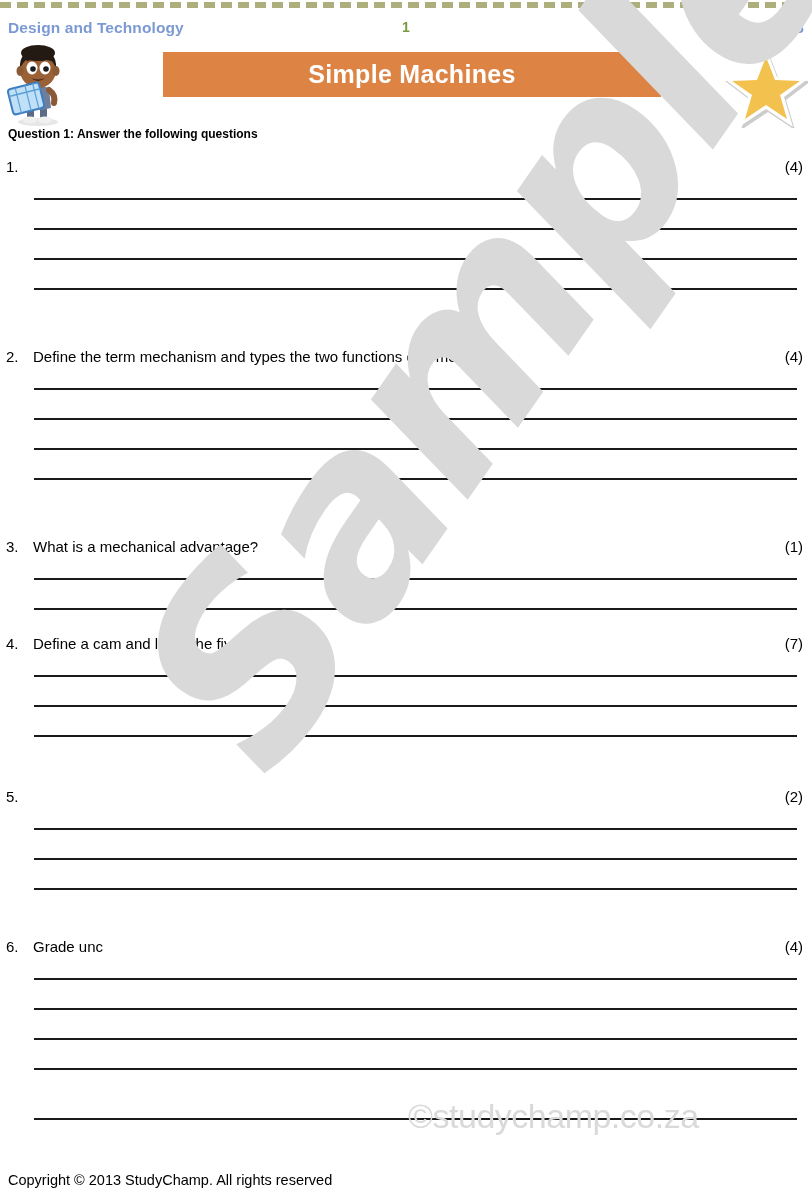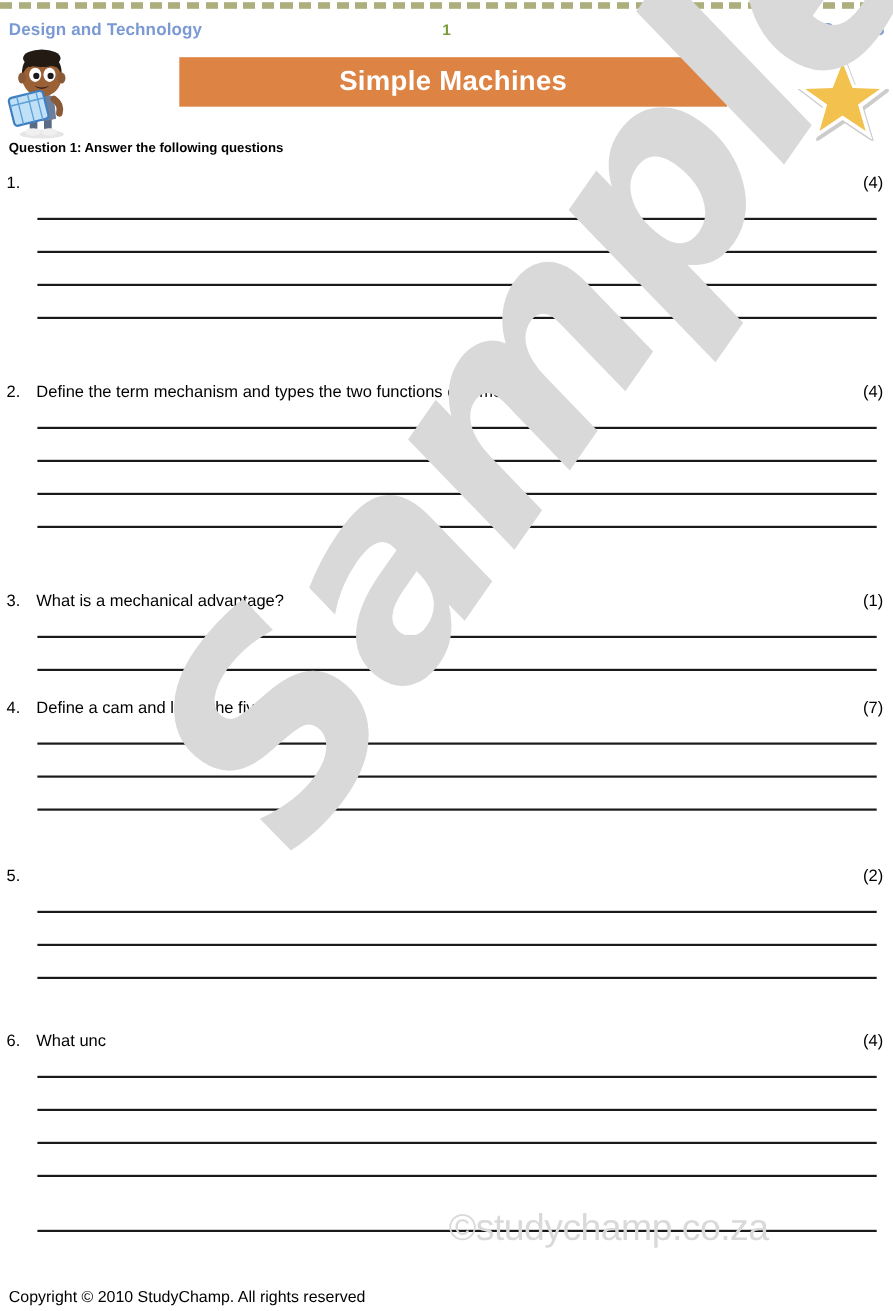--- a/index.html
+++ b/index.html
@@ -359,34 +359,34 @@
     <div class="aline"></div>
     <div class="aspacer"></div>
     <div class="aline"></div>
     <div class="aspacer"></div>
     <div class="aline"></div>
   </div>
 
   <div class="q-block" style="top:938px;">
     <div class="q-row">
       <span class="q-num">6.</span>
-      <span class="q-text">What       unc</span>
+      <span class="q-text">Grade       unc</span>
       <span class="q-marks">(4)</span>
     </div>
   </div>
   <div class="lines" style="top:978px;">
     <div class="aline"></div>
     <div class="aspacer"></div>
     <div class="aline"></div>
     <div class="aspacer"></div>
     <div class="aline"></div>
     <div class="aspacer"></div>
     <div class="aline"></div>
   </div>
 
   <div class="footer-rule"></div>
 
   <div class="wm-sample">Sample</div>
   <div class="wm-url">©studychamp.co.za</div>
 
-  <div class="copyright">Copyright © 2010  StudyChamp. All rights reserved</div>
+  <div class="copyright">Copyright © 2013  StudyChamp. All rights reserved</div>
 
 </div>
 
 </body></html>

